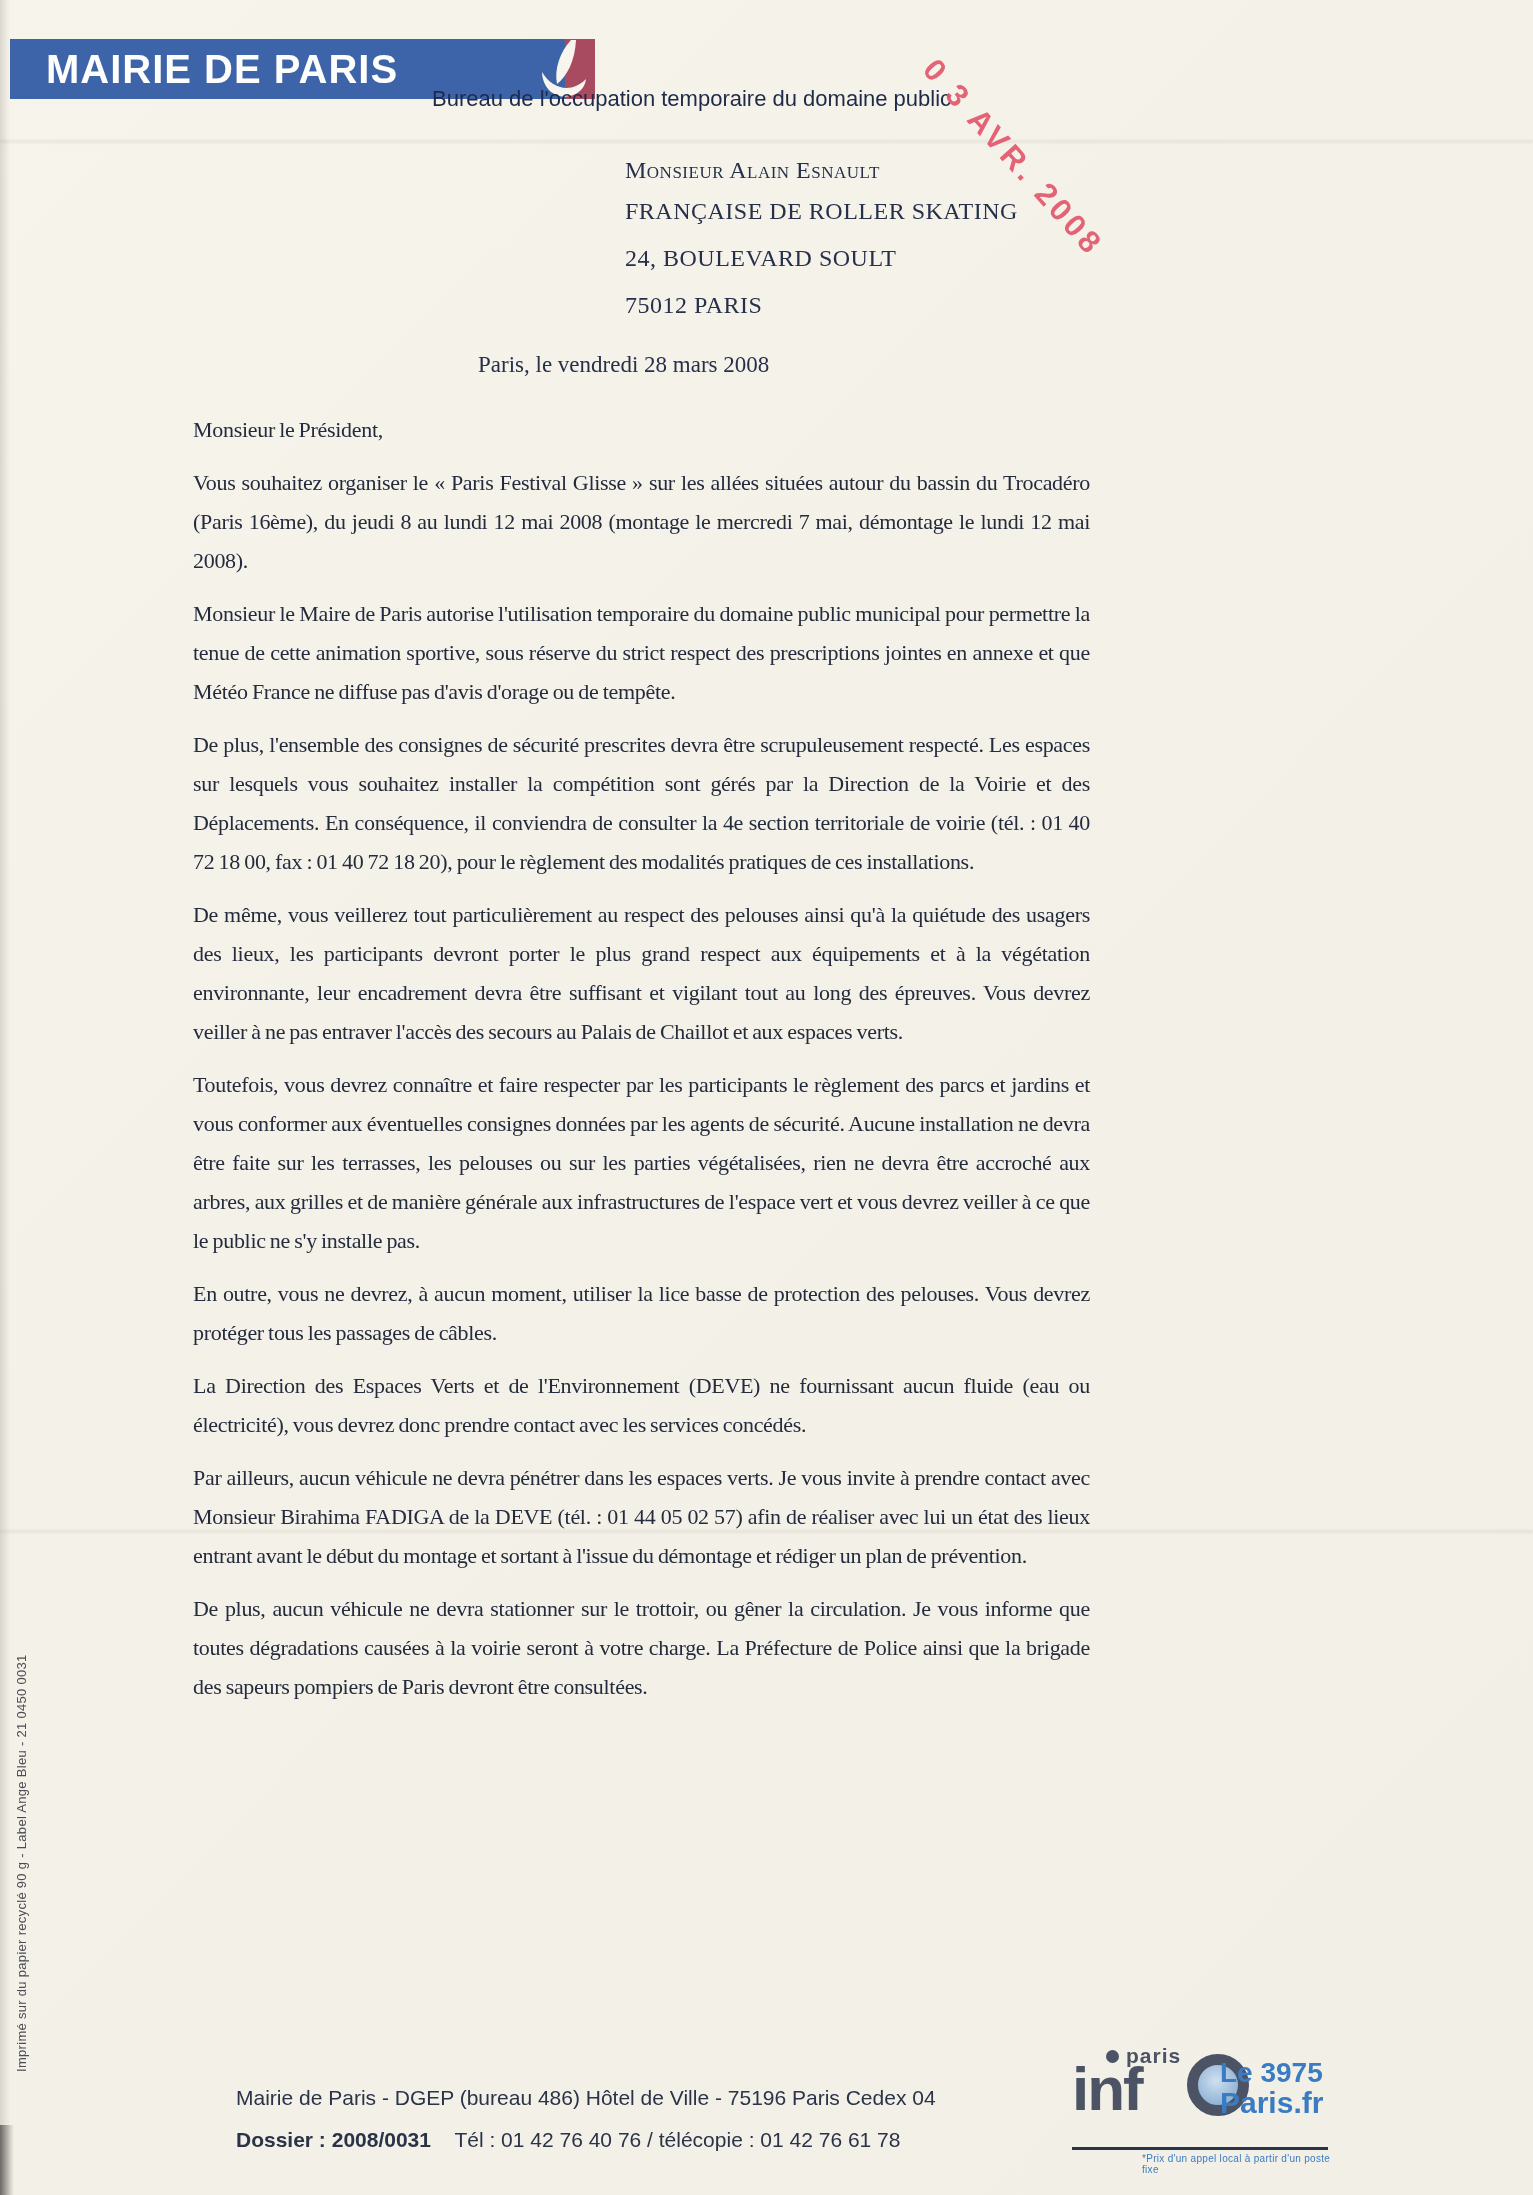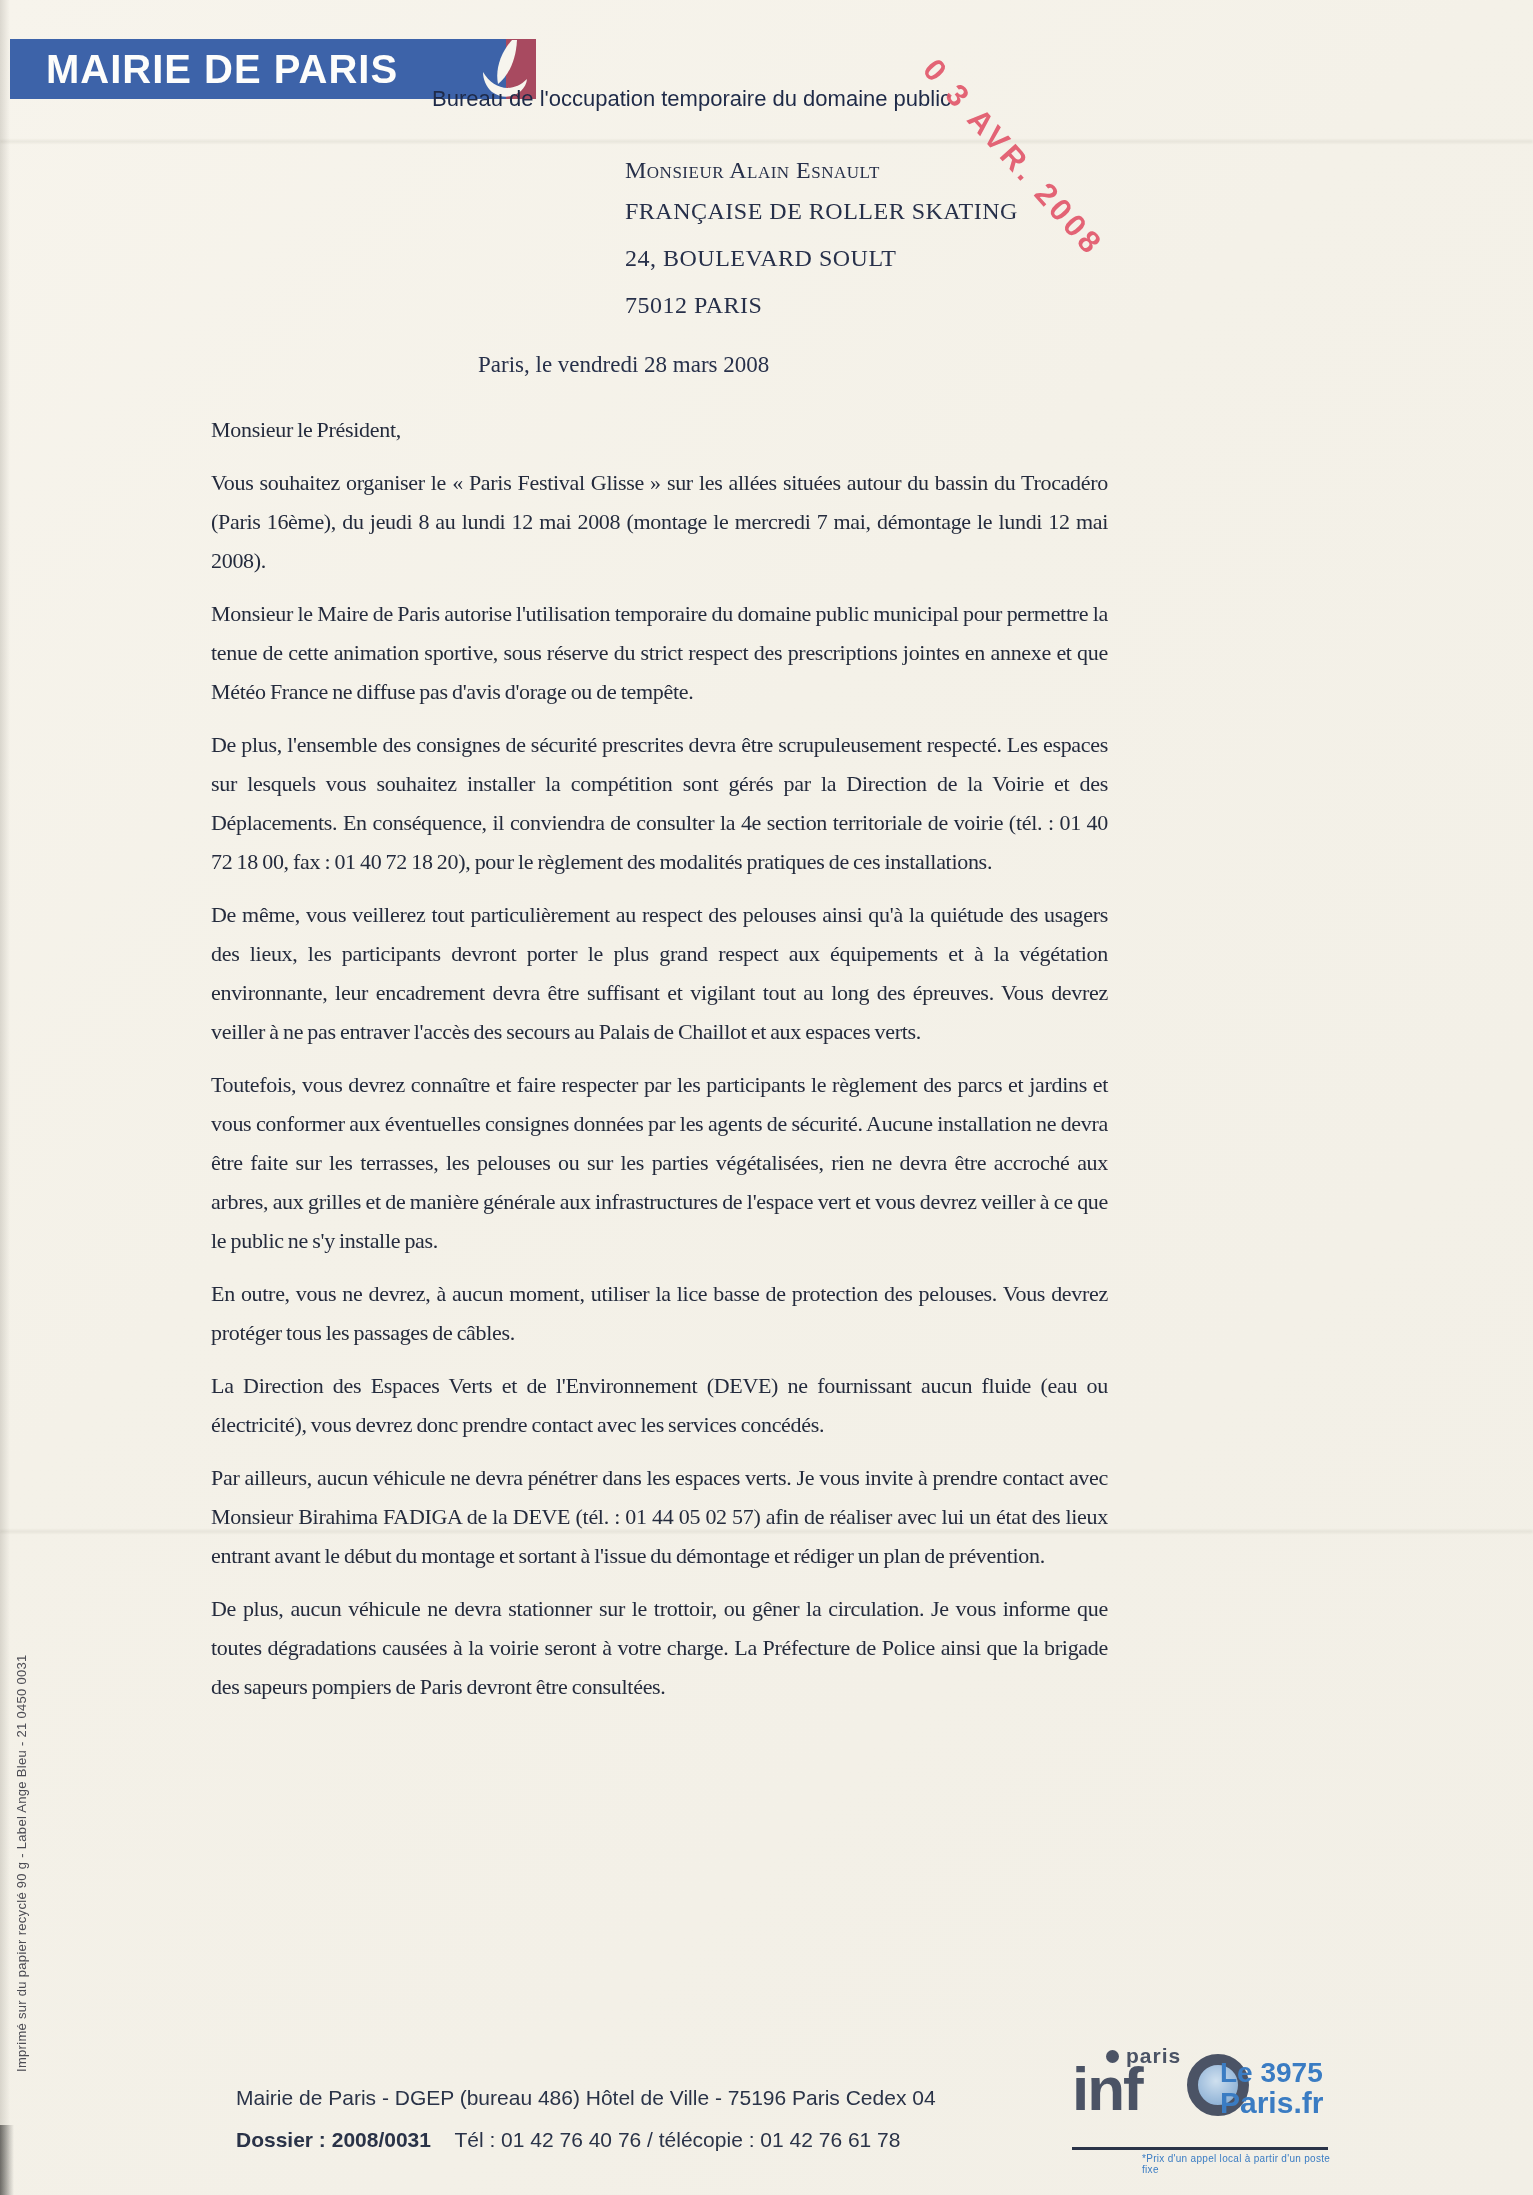--- a/index.html
+++ b/index.html
@@ -9,21 +9,21 @@
     background:linear-gradient(135deg,#f7f4ec 0%,#f4f1e8 40%,#f2efe6 100%);
     overflow:hidden;color:#232a3c;
   }
   
   .crease{position:absolute;left:0;width:100%;height:3px;background:rgba(120,115,100,.10);filter:blur(1px);}
   .edge-shadow{position:absolute;left:0;top:0;width:10px;height:100%;background:linear-gradient(90deg,rgba(90,85,75,.18),rgba(0,0,0,0));}
   .corner-dark{position:absolute;left:0;bottom:0;width:14px;height:70px;background:linear-gradient(90deg,rgba(20,20,20,.55),rgba(0,0,0,0));}
 
   
   .banner{
-    position:absolute;left:10px;top:39px;width:526px;height:60px;
+    position:absolute;left:10px;top:39px;width:585px;height:60px;
     background:#3d63a9;display:flex;align-items:center;
   }
   .banner-title{
     color:#fdfdfb;font-family:"Liberation Sans",sans-serif;font-weight:700;
     font-size:40px;letter-spacing:1px;padding-left:36px;white-space:nowrap;
   }
   .banner-logo{position:absolute;right:0;top:0;width:62px;height:60px;}
   .dept{position:absolute;left:432px;font-family:"Liberation Sans",sans-serif;color:#1e2a48;white-space:nowrap;}
   .dept1{top:48px;font-size:23px;font-weight:700;}
   .dept2{top:86px;font-size:22px;font-weight:400;}
@@ -38,21 +38,21 @@
   .recipient{position:absolute;left:625px;top:150px;font-size:24px;line-height:41px;color:#27304a;}
   .recipient .sc{font-variant:small-caps;letter-spacing:.5px;}
   .recipient .caps{letter-spacing:.5px;}
   .recipient .gap{margin-top:6px;}
   .dateline{position:absolute;left:478px;top:352px;font-size:23px;color:#27304a;}
 
   
   .body-text{
     position:absolute;left:193px;top:410px;width:897px;
     font-size:22px;line-height:39px;letter-spacing:-0.3px;word-spacing:-1px;
-    color:#242b3d;text-align:justify;margin-left:18px;
+    color:#242b3d;text-align:justify;
   }
   .body-text p{margin:0 0 14px 0;}
   .body-text p.salutation{text-align:left;}
 
   
   .foot{font-family:"Liberation Sans",sans-serif;color:#2a3348;white-space:nowrap;}
   .foot-line1{position:absolute;left:236px;top:2086px;font-size:21px;font-weight:500;}
   .foot-line2{position:absolute;left:236px;top:2128px;font-size:21px;font-weight:500;}
   .foot-line2 .dossier{font-weight:700;margin-right:18px;}
 

